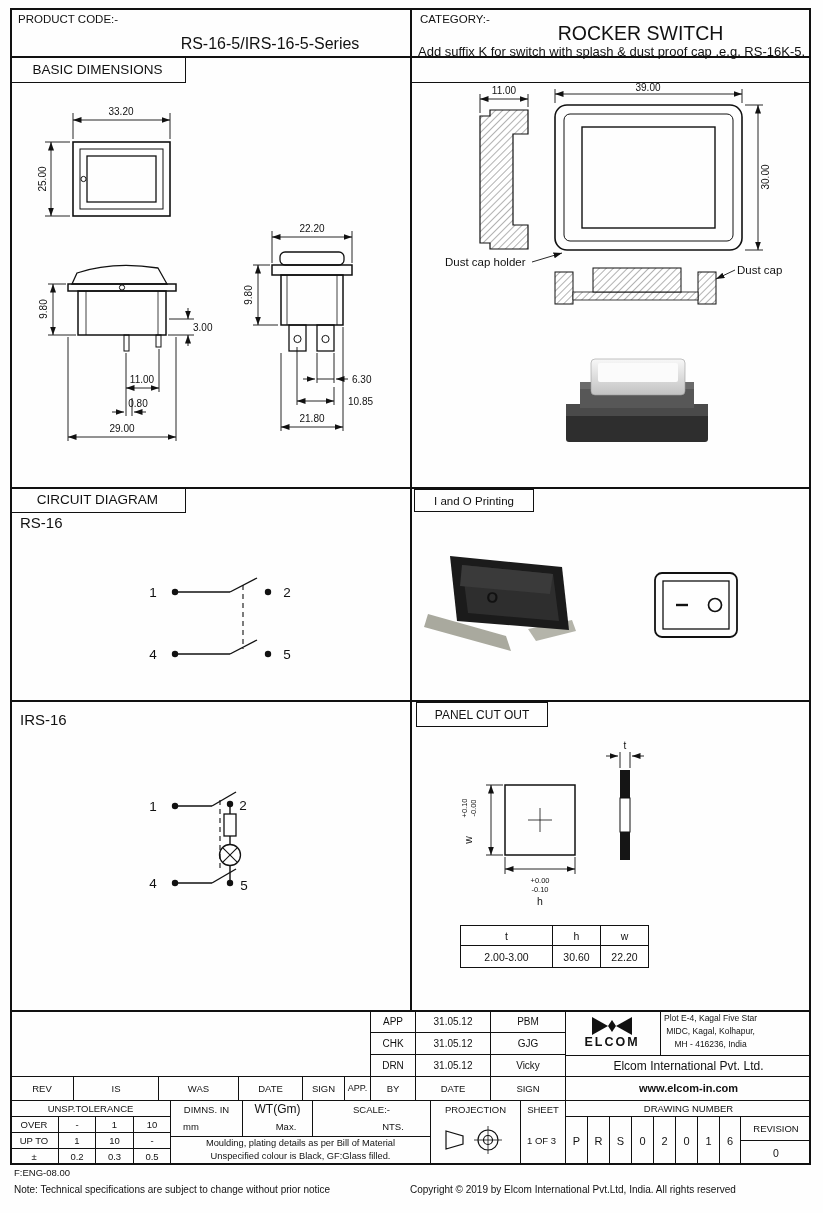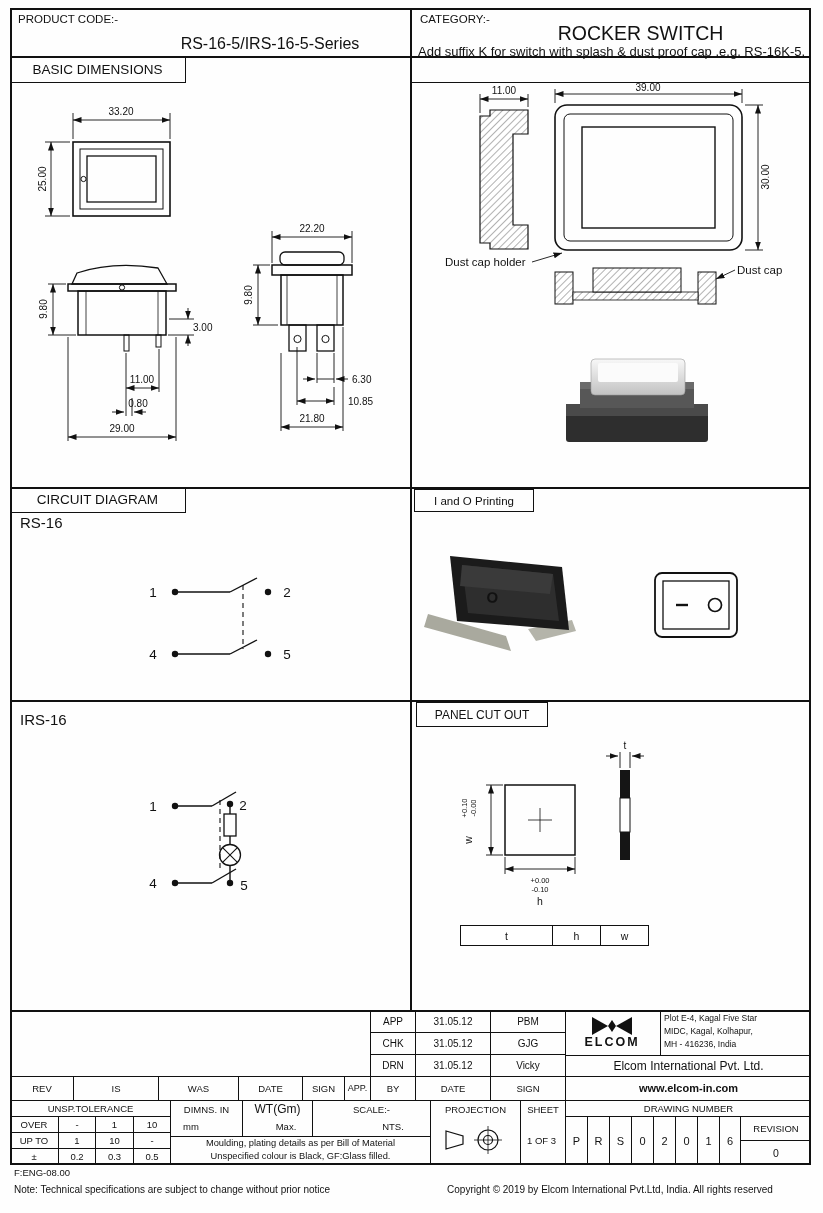--- a/index.html
+++ b/index.html
@@ -1,21 +1,21 @@
 <!DOCTYPE html>
 <html><head>
 <meta charset="utf-8">
 <style>
   * { box-sizing: border-box; }
   body { margin:0; background:#ffffff; font-family:"Liberation Sans", sans-serif; }
   .page { position:relative; width:823px; height:1213px; background:#fefefe; color:#111; overflow:hidden; }
   .frame { position:absolute; left:10px; top:8px; width:801px; height:1157px; border:2px solid #111; }
   .hl { position:absolute; background:#111; height:1px; }
   .vl { position:absolute; background:#111; width:1px; }
-  .txt { position:absolute; white-space:nowrap; }
+  .txt { position:absolute; white-space:nowrap;text-align:center; }
   .cell { position:absolute; display:flex; align-items:center; justify-content:center; white-space:nowrap; font-size:10px; }
   .col { flex-direction:column; }
   .secbox { position:absolute; display:flex; align-items:center; justify-content:center; white-space:nowrap; }
   svg.layer { position:absolute; }
   svg text { font-family:"Liberation Sans", sans-serif; fill:#111; }
   .dim { font-size:10px; }
   table.pc { position:absolute; border-collapse:collapse; background:#fff; }
   table.pc td { border:1px solid #111; text-align:center; font-size:10.5px; padding:0; }
 </style>
 </head>
@@ -289,20 +289,25 @@
     <text x="130" y="192" font-size="7.5" text-anchor="middle">-0.10</text>
     <text x="130" y="205" font-size="10.5" text-anchor="middle">h</text>
   </svg>
 
   <table class="pc" style="left:460px;top:925px">
     <tbody>
         <tr>
       <td style="width:92px;height:20px">t</td>
       <td style="width:48px">h</td>
       <td style="width:48px">w</td>
+    </tr>
+    <tr>
+      <td style="height:22px">2.00-3.00</td>
+      <td>30.60</td>
+      <td>22.20</td>
     </tr>
   </tbody>
     </table>
 
   <div class="hl" style="left:370px;top:1032px;width:195px"></div>
   <div class="hl" style="left:370px;top:1054px;width:195px"></div>
   <div class="hl" style="left:565px;top:1055px;width:246px"></div>
   <div class="hl" style="left:10px;top:1076px;width:801px"></div>
   <div class="hl" style="left:10px;top:1100px;width:801px"></div>
   <div class="hl" style="left:10px;top:1116px;width:160px"></div>
@@ -415,15 +420,15 @@
   <div class="cell" style="left:631px;top:1116px;width:23px;height:49px;font-size:11px">0</div>
   <div class="cell" style="left:653px;top:1116px;width:23px;height:49px;font-size:11px">2</div>
   <div class="cell" style="left:675px;top:1116px;width:23px;height:49px;font-size:11px">0</div>
   <div class="cell" style="left:697px;top:1116px;width:23px;height:49px;font-size:11px">1</div>
   <div class="cell" style="left:719px;top:1116px;width:22px;height:49px;font-size:11px">6</div>
   <div class="cell" style="left:740px;top:1116px;width:72px;height:24px;font-size:9.5px">REVISION</div>
   <div class="cell" style="left:740px;top:1140px;width:72px;height:25px;font-size:10.5px">0</div>
 
   <div class="txt" style="left:14px;top:1167px;font-size:9.5px">F:ENG-08.00</div>
   <div class="txt" style="left:14px;top:1184px;font-size:10px">Note: Technical specifications are subject to change without prior notice</div>
-  <div class="txt" style="left:410px;top:1184px;width:400px;text-align:center;font-size:10px">Copyright © 2019 by Elcom International Pvt.Ltd, India. All rights reserved</div>
+  <div class="txt" style="left:410px;top:1184px;width:400px;text-align:left;font-size:10px">Copyright © 2019 by Elcom International Pvt.Ltd, India. All rights reserved</div>
 
 </div>
 
 </body></html>

